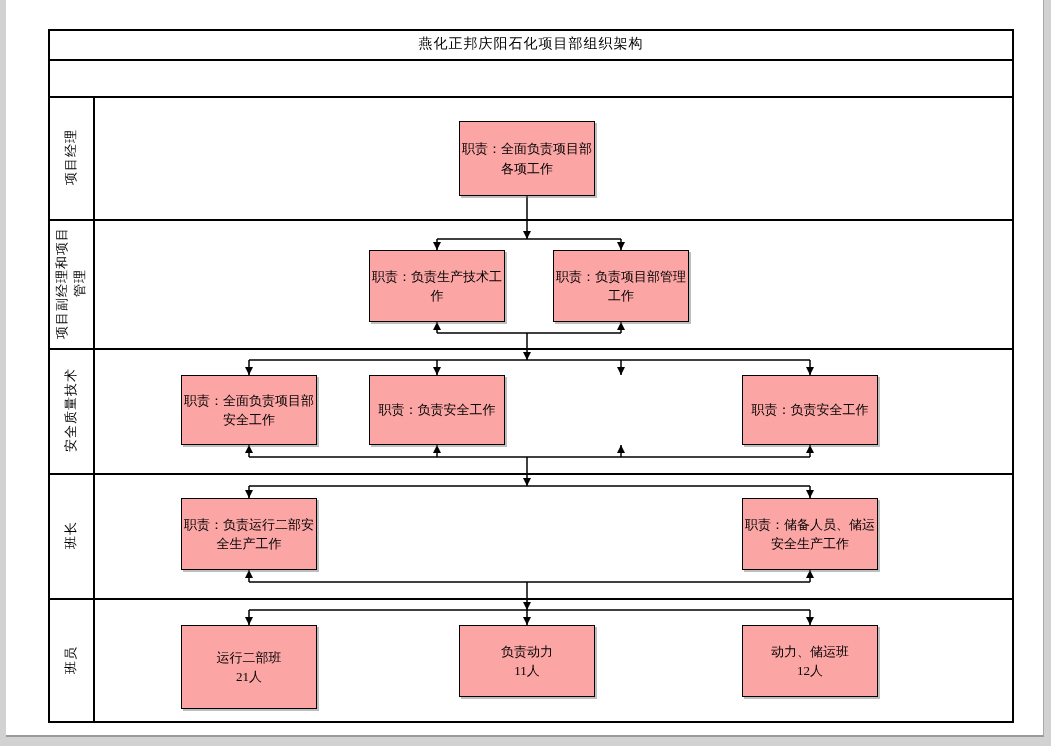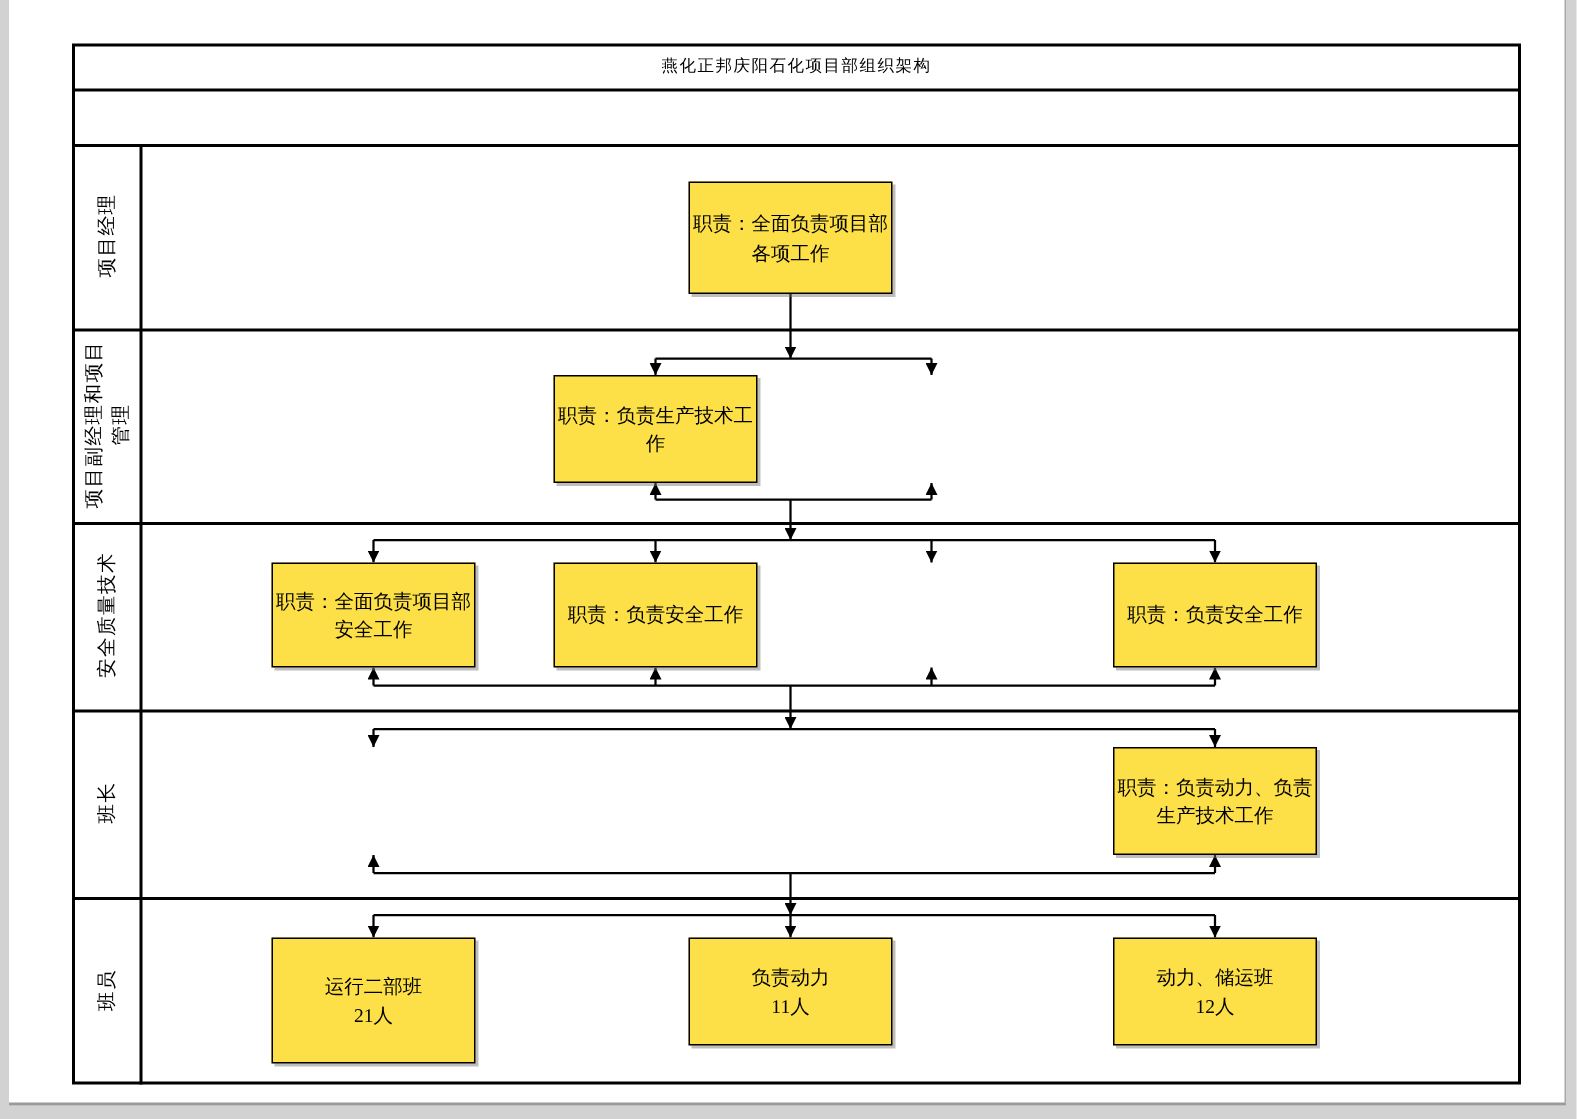--- a/index.html
+++ b/index.html
@@ -17,31 +17,31 @@
     border-bottom:2px solid #9a9a9a;
   }
   .frame{
     position:absolute;left:48px;top:29px;width:966px;height:694px;
     border:2px solid #000;box-sizing:border-box;background:transparent;
   }
   .hline{position:absolute;left:48px;width:966px;height:2px;background:#000;}
   .vline{position:absolute;left:93px;top:96px;width:2px;height:627px;background:#000;}
   .chart-title{
     position:absolute;left:48px;top:31px;width:966px;height:26px;
-    line-height:26px;text-align:center;font-size:11px;letter-spacing:1px;
+    line-height:26px;text-align:center;font-size:14px;letter-spacing:1px;
   }
   .lane-label{
     position:absolute;left:71px;
     transform:translate(-50%,-50%) rotate(-90deg);
     width:116px;text-align:center;font-size:13px;line-height:1.35;
     letter-spacing:1px;
   }
   .box{
     position:absolute;box-sizing:border-box;width:136px;
-    background:#fde047;border:1.5px solid #000;
+    background:#fca5a5;border:1.5px solid #000;
     box-shadow:2px 2px 0 rgba(110,110,110,.45);
     display:flex;align-items:center;justify-content:center;
     text-align:center;font-size:13px;line-height:1.5;
     padding:2px 1px;
   }
   .box .tline{display:block;}
   svg.connectors{position:absolute;left:0;top:0;pointer-events:none;}
 </style>
 </head>
 <body>
@@ -111,33 +111,39 @@
     </g>
   </svg>
 
   <div class="box" style="left:459px;top:121px;height:75px">
     <span>职责：全面负责项目部各项工作</span>
   </div>
 
   <div class="box" style="left:369px;top:250px;height:72px">
     <span>职责：负责生产技术工作</span>
   </div>
+  <div class="box" style="left:553px;top:250px;height:72px">
+    <span>职责：负责项目部管理工作</span>
+  </div>
 
   <div class="box" style="left:369px;top:375px;height:70px">
     <span>职责：负责安全工作</span>
   </div>
   <div class="box" style="left:181px;top:375px;height:70px">
     <span>职责：全面负责项目部安全工作</span>
   </div>
   <div class="box" style="left:742px;top:375px;height:70px">
     <span>职责：负责安全工作</span>
   </div>
 
+  <div class="box" style="left:181px;top:498px;height:72px">
+    <span>职责：负责运行二部安全生产工作</span>
+  </div>
   <div class="box" style="left:742px;top:498px;height:72px">
-    <span>职责：负责动力、负责生产技术工作</span>
+    <span>职责：储备人员、储运安全生产工作</span>
   </div>
 
   <div class="box" style="left:181px;top:625px;height:84px">
     <span>
       <span class="tline">运行二部班</span>
       <span class="tline">21人</span>
     </span>
   </div>
   <div class="box" style="left:459px;top:625px;height:72px">
     <span>

